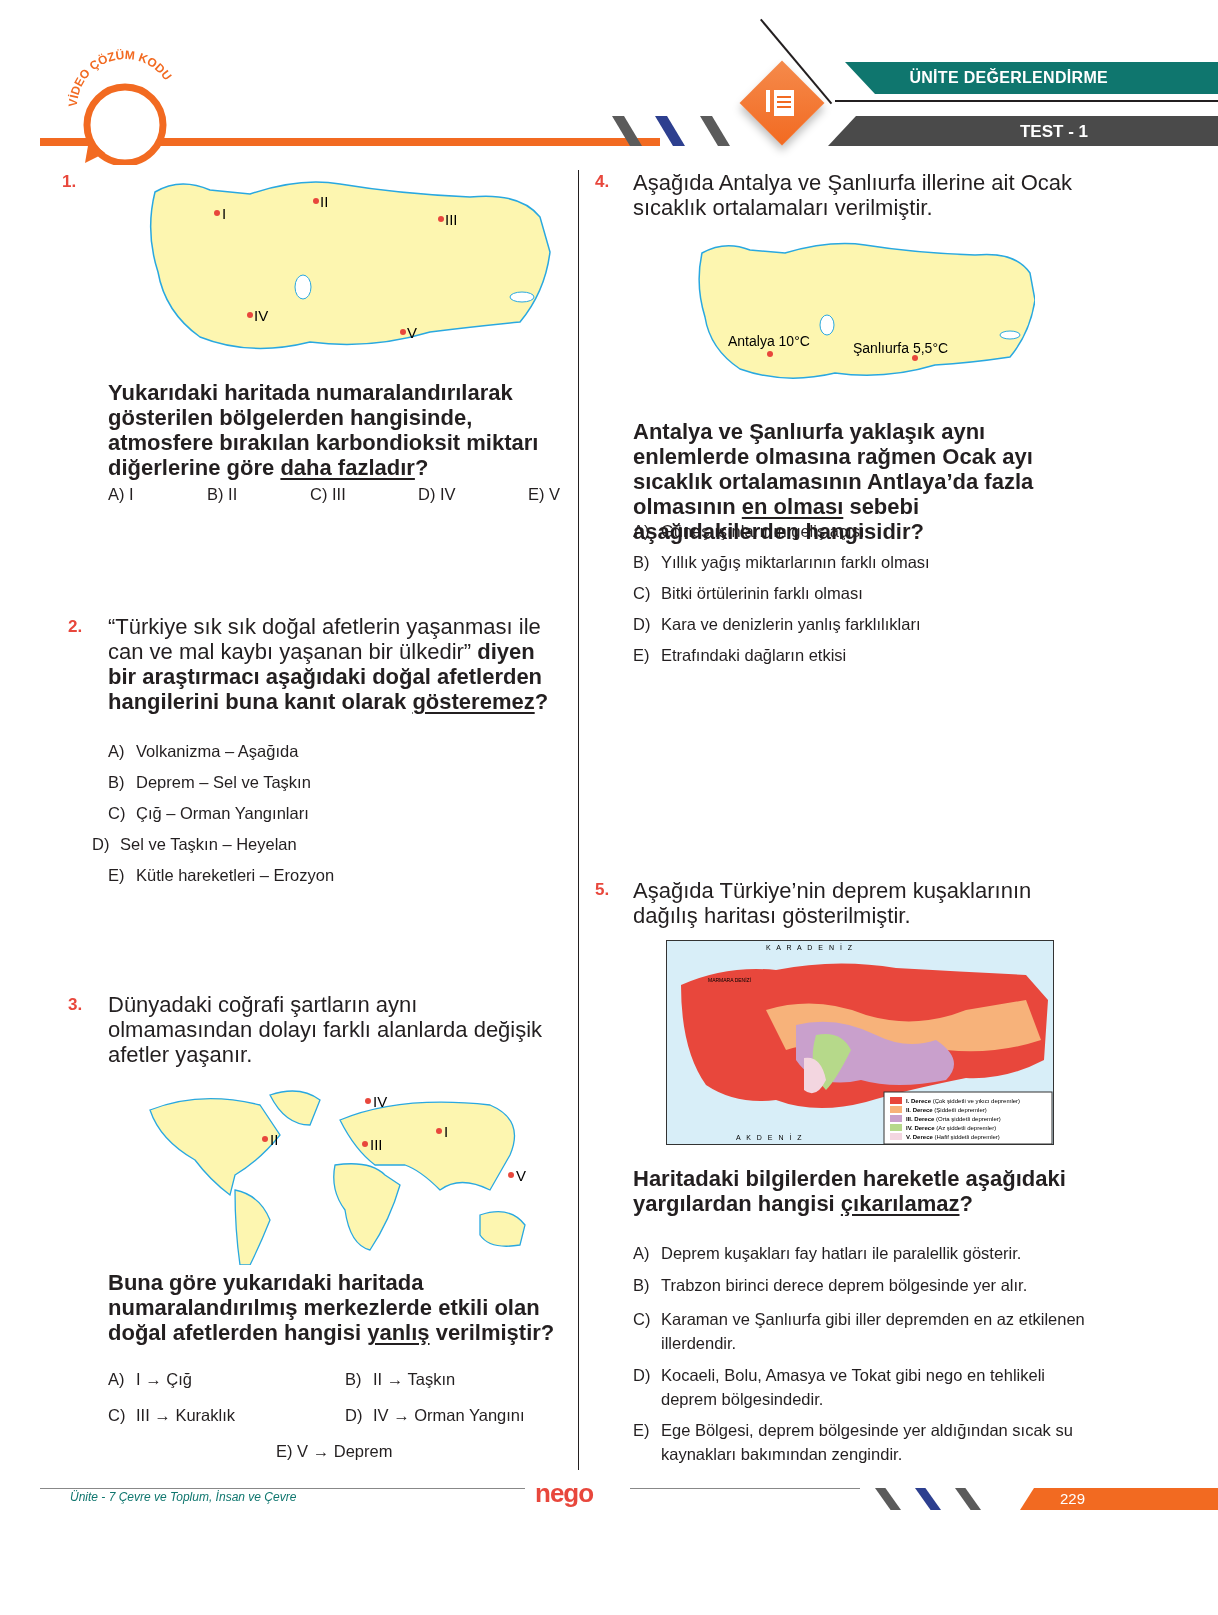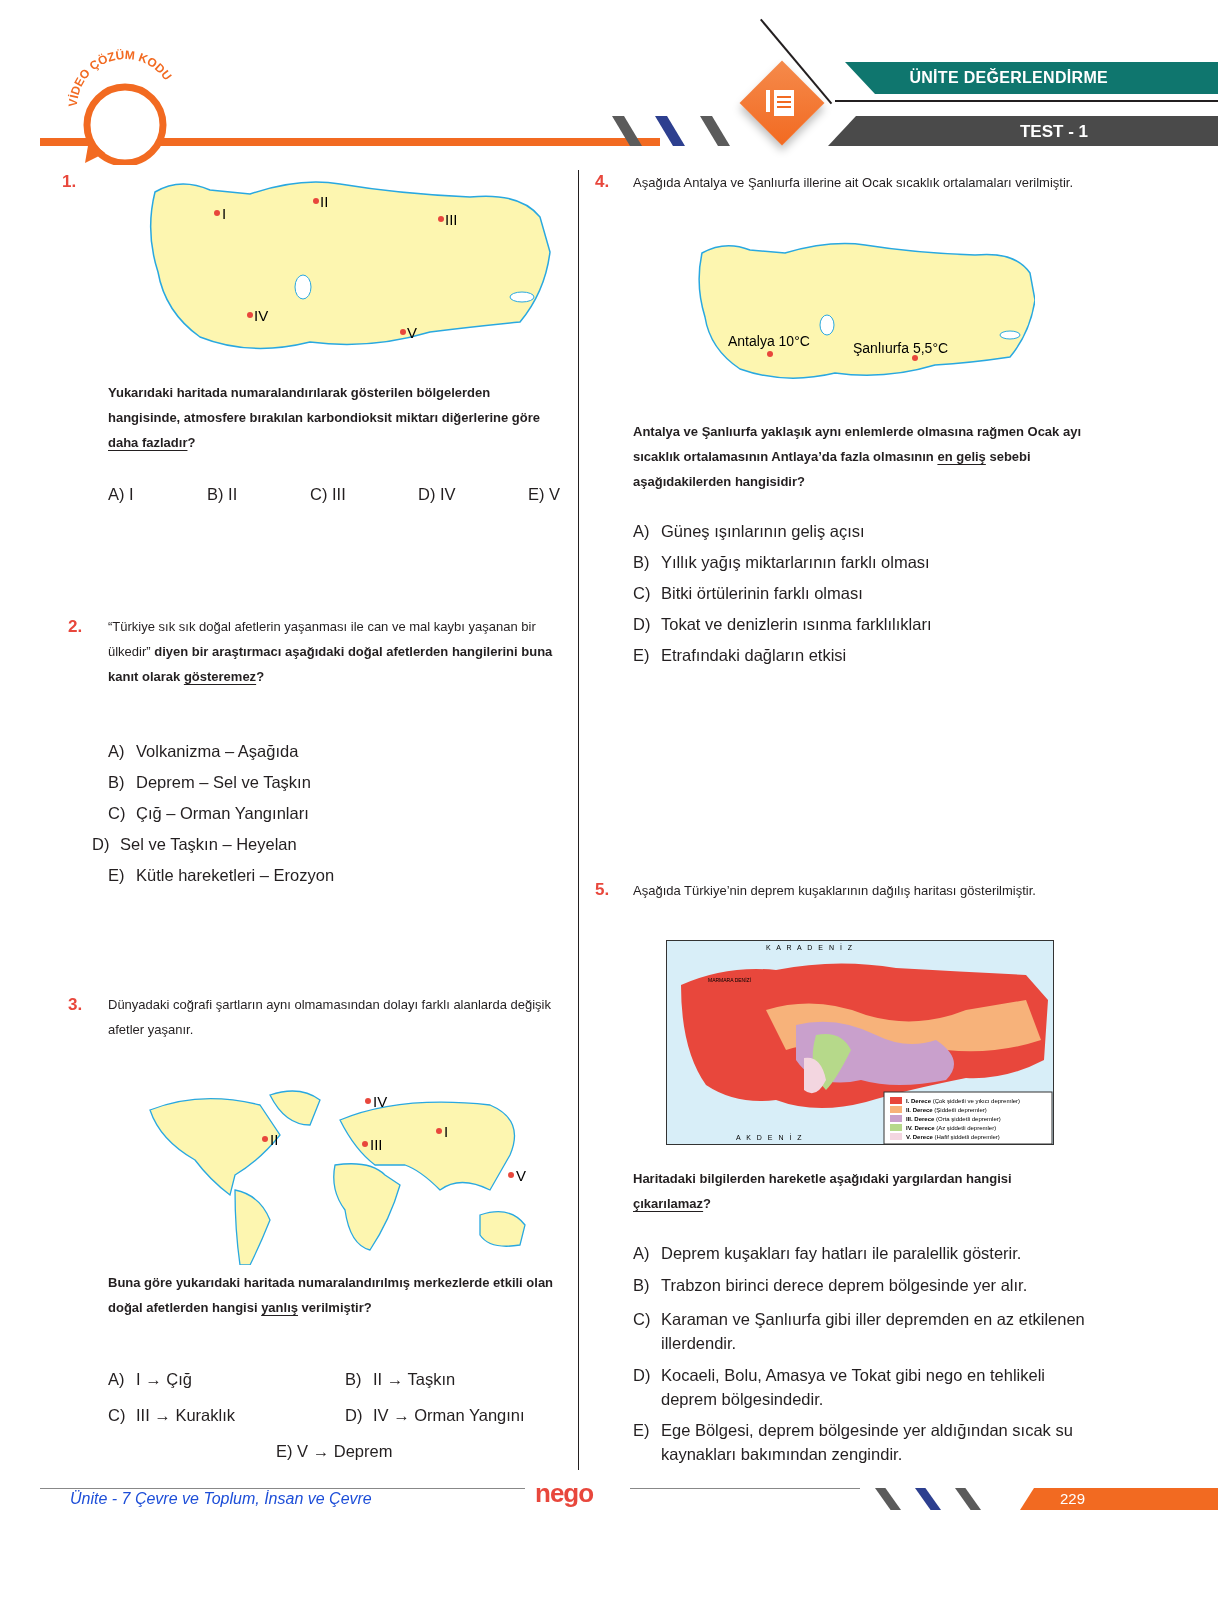--- a/index.html
+++ b/index.html
@@ -18,31 +18,31 @@
   .stripe { position: absolute; top: 116px; width: 30px; height: 30px; }
   .stripe.gray { background: #5b5b5b; }
   .stripe.blue { background: #2d3f8f; }
   .stripe { clip-path: polygon(0 0, 40% 0, 100% 100%, 60% 100%); }
   .diamond { position: absolute; left: 752px; top: 73px; width: 60px; height: 60px; background: linear-gradient(135deg,#f58a4b,#f26a21); transform: rotate(45deg); box-shadow: 4px 4px 8px rgba(0,0,0,0.25); }
   .doc-icon { position: absolute; left: 764px; top: 88px; width: 36px; height: 30px; }
 
   
   .divider { position: absolute; left: 578px; top: 170px; width: 1px; height: 1300px; background: #231f20; }
   .q-num { position: absolute; color: #e8473c; font-weight: bold; font-size: 17px; }
-  .txt { position: absolute; font-size: 13px; line-height: 25px; }
+  .txt { position: absolute; font-size: 22px; line-height: 25px; }
   .bold { font-weight: bold; }
   .u { text-decoration: underline; text-underline-offset: 3px; margin-top: 7px; }
   .opt { position: absolute; font-size: 16.5px; }
   .opt .l { display: inline-block; width: 28px; }
 
   .map { position: absolute; }
 
   
   .foot-line { position: absolute; top: 1488px; height: 1px; background: #888; }
-  .foot-txt { position: absolute; left: 70px; top: 1490px; font-style: italic; font-size: 16px; color: #1d4ed8; }
+  .foot-txt { position: absolute; left: 70px; top: 1490px; font-style: italic; font-size: 12px; color: #0f766e; }
   .logo { position: absolute; left: 535px; top: 1478px; font-weight: bold; font-size: 26px; color: #e8473c; letter-spacing: -1px; }
   .page-bar { position: absolute; left: 1020px; top: 1488px; width: 198px; height: 22px; background: #f26a21; clip-path: polygon(14px 0, 100% 0, 100% 100%, 0 100%); }
   .page-bar span { position: absolute; left: 40px; top: 2px; color: #fff; font-size: 15px; }
   .fstripe { position: absolute; top: 1488px; width: 26px; height: 22px; clip-path: polygon(0 0, 40% 0, 100% 100%, 60% 100%); }
 </style>
 </head>
 <body>
 
 <div class="hdr-line"></div>
 <svg class="video-badge" viewBox="0 0 140 120">
@@ -140,25 +140,25 @@
 <div class="txt" style="left:633px;top:170px;width:455px">Aşağıda Antalya ve Şanlıurfa illerine ait Ocak sıcaklık ortalamaları verilmiştir.</div>
 <svg class="map" style="left:690px;top:235px" width="345" height="150" viewBox="0 0 345 150">
   <path d="M12,18 Q35,5 60,15 L95,18 Q140,5 175,10 Q225,18 285,20 Q325,16 340,38 L345,65 Q340,98 320,122 Q280,128 245,130 Q195,145 145,138 Q95,150 50,134 Q20,114 15,82 Q5,50 12,18 Z" fill="#fdf6b0" stroke="#29a8e0" stroke-width="1.5"></path>
   <ellipse cx="137" cy="90" rx="7" ry="10" fill="#fff" stroke="#29a8e0"></ellipse>
   <ellipse cx="320" cy="100" rx="10" ry="4" fill="#fff" stroke="#29a8e0"></ellipse>
   <circle cx="80" cy="119" r="3" fill="#e8473c"></circle>
   <text x="38" y="111" font-size="14">Antalya 10°C</text>
   <circle cx="225" cy="123" r="3" fill="#e8473c"></circle>
   <text x="163" y="118" font-size="14">Şanlıurfa 5,5°C</text>
 </svg>
-<div class="txt bold" style="left:633px;top:419px;width:455px"><span>Antalya ve Şanlıurfa yaklaşık aynı enlemlerde olmasına rağmen Ocak ayı sıcaklık ortalamasının Antlaya’da  fazla olmasının </span><span class="u">en geliş</span><span> sebebi aşağıdakilerden hangisidir?</span></div>
+<div class="txt bold" style="left:633px;top:419px;width:455px"><span>Antalya ve Şanlıurfa yaklaşık aynı enlemlerde olmasına rağmen Ocak ayı sıcaklık ortalamasının Antlaya’da  fazla olmasının </span><span class="u">en olması</span><span> sebebi aşağıdakilerden hangisidir?</span></div>
 <div class="opt" style="left:633px;top:522px"><span class="l">A)</span><span>Güneş ışınlarının geliş açısı</span></div>
 <div class="opt" style="left:633px;top:553px"><span class="l">B)</span><span>Yıllık yağış miktarlarının farklı olması</span></div>
 <div class="opt" style="left:633px;top:584px"><span class="l">C)</span><span>Bitki örtülerinin farklı olması</span></div>
-<div class="opt" style="left:633px;top:615px"><span class="l">D)</span><span>Tokat ve denizlerin ısınma farklılıkları</span></div>
+<div class="opt" style="left:633px;top:615px"><span class="l">D)</span><span>Kara ve denizlerin yanlış farklılıkları</span></div>
 <div class="opt" style="left:633px;top:646px"><span class="l">E)</span><span>Etrafındaki dağların etkisi</span></div>
 
 <div class="q-num" style="left:595px;top:880px">5.</div>
 <div class="txt" style="left:633px;top:878px;width:455px">Aşağıda Türkiye’nin deprem kuşaklarının dağılış haritası gösterilmiştir.</div>
 <svg class="map" style="left:666px;top:940px" width="388" height="205" viewBox="0 0 388 205">
   <rect x="0.5" y="0.5" width="387" height="204" fill="#d8eef8" stroke="#333"></rect>
   <path d="M15,45 Q60,25 110,30 Q170,18 230,28 Q300,32 360,35 L382,60 L378,120 Q340,140 300,138 Q240,150 200,162 Q150,175 110,160 Q70,165 40,145 Q15,110 15,45 Z" fill="#e8473c"></path>
   <path d="M100,70 Q150,55 200,75 Q250,90 300,70 L360,60 L375,100 Q330,115 280,110 Q230,125 190,110 Q150,100 120,110 Z" fill="#f7b27a"></path>
   <path d="M130,85 Q170,75 210,95 Q240,110 270,100 Q300,120 280,140 Q230,150 195,140 Q150,150 130,120 Z" fill="#c9a0cc"></path>
   <path d="M150,95 Q175,90 185,110 Q170,140 160,150 Q140,130 150,95 Z" fill="#b6d98a"></path>

